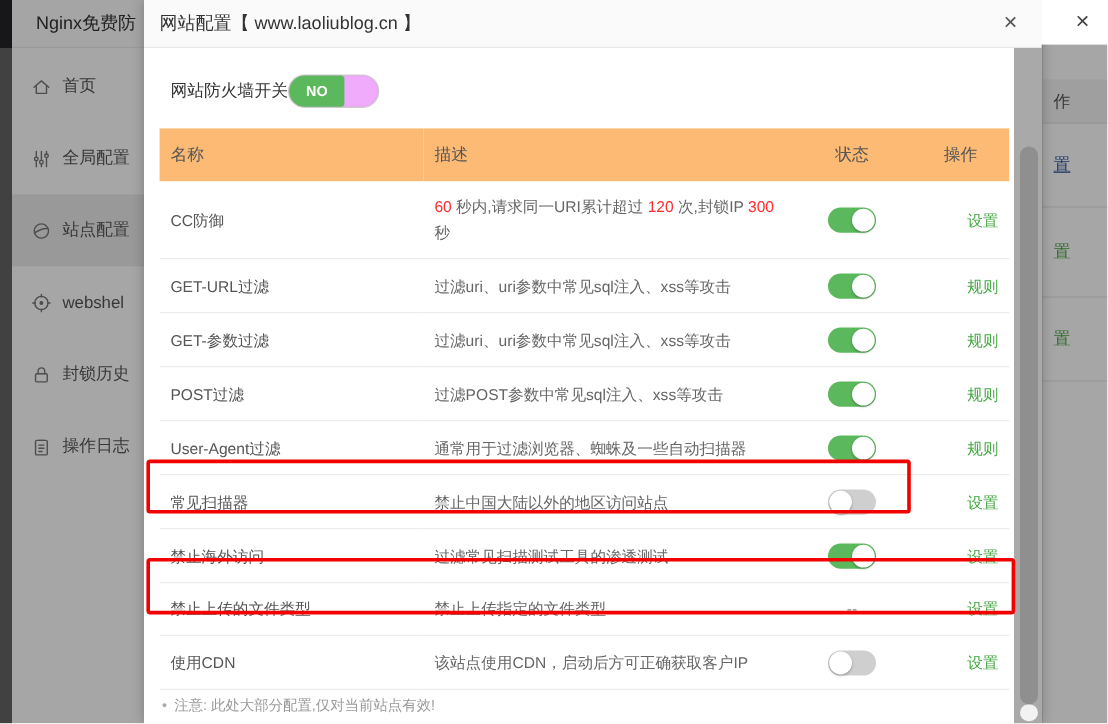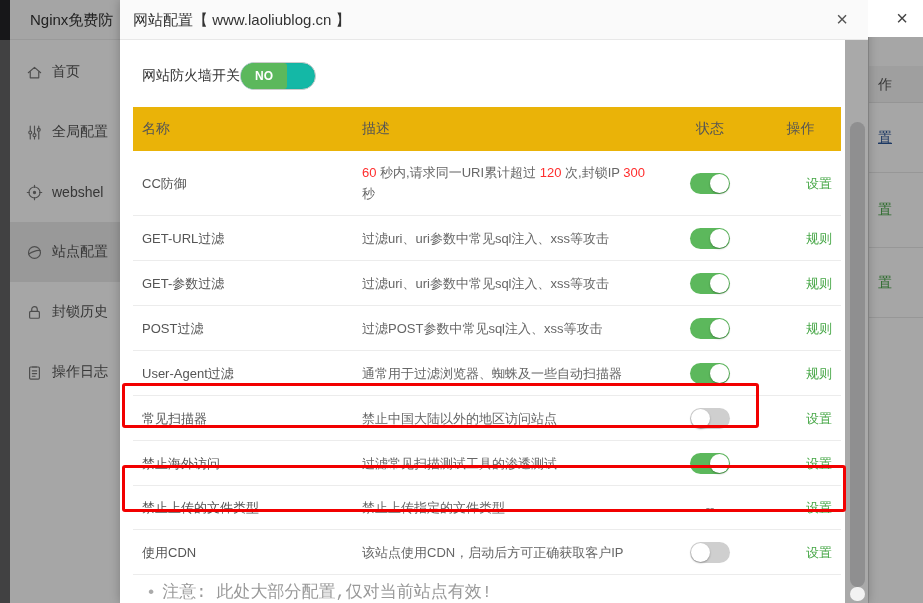--- a/index.html
+++ b/index.html
@@ -21,47 +21,47 @@
   .side-item .icn svg { width:17px; height:17px; stroke:#777; fill:none; stroke-width:1.1; stroke-linecap:round; stroke-linejoin:round; }
 
   
   .modal { position:absolute; left:120px; top:0; width:748px; height:603px; background:#fff; z-index:2; box-shadow:0 0 10px rgba(0,0,0,0.25); }
   .modal-header { position:relative; height:40px; background:#fafafa; border-bottom:1px solid #e8e8e8; }
   .modal-title { position:absolute; left:13px; top:0; line-height:40px; font-size:15px; color:#333; }
   .modal-close { position:absolute; right:14px; top:0; width:24px; height:40px; line-height:38px; text-align:center; font-size:20px; color:#555; cursor:pointer; font-weight:400; }
 
   .switch-row { position:absolute; left:22px; top:62px; height:28px; display:flex; align-items:center; }
   .switch-label { font-size:14px; color:#333; }
-  .bigswitch { position:relative; width:76px; height:28px; border:1px solid #ccc; border-radius:15px; background:#14b8a6; cursor:pointer; box-shadow:inset 0 0 2px rgba(0,0,0,.08); }
+  .bigswitch { position:relative; width:76px; height:28px; border:1px solid #ccc; border-radius:15px; background:#f0abfc; cursor:pointer; box-shadow:inset 0 0 2px rgba(0,0,0,.08); }
   .bigswitch .on-part { position:absolute; left:0; top:0; width:46px; height:26px; background:#5cb85c; color:#fff; font-size:12px; font-weight:bold; display:flex; align-items:center; justify-content:center; border-radius:13px 3px 3px 13px; }
 
   
   .cfg-table { position:absolute; left:13px; top:107px; width:708px; border-collapse:collapse; table-layout:fixed; }
   .cfg-table col.c1{width:220px} .cfg-table col.c2{width:307px} .cfg-table col.c3{width:100px} .cfg-table col.c4{width:81px}
-  .cfg-table th { background:#eab308; font-weight:normal; font-size:14px; color:#555; height:44px; text-align:left; padding:0 9px; }
+  .cfg-table th { background:#fdba74; font-weight:normal; font-size:14px; color:#555; height:44px; text-align:left; padding:0 9px; }
   .cfg-table th.c-status-h { text-align:center; }
   .cfg-table th.c-action-h { text-align:center; }
   .cfg-table td { border-bottom:1px solid #ececec; font-size:13px; color:#555; padding:11px 9px; line-height:21px; vertical-align:middle; }
   .cfg-table td.c-desc { color:#666; }
   .cfg-table td.c-status { text-align:center; }
   .cfg-table td.c-action { text-align:right; }
   .cfg-table .red { color:#ff2d2d; }
   .cfg-table a.act-link { color:#47a747; text-decoration:none; cursor:pointer; }
   .nostatus { color:#888; }
 
   
   .toggle { position:relative; display:inline-block; width:40px; height:21px; border-radius:11px; vertical-align:middle; cursor:pointer; }
   .toggle .knob { position:absolute; top:1px; width:19px; height:19px; border-radius:50%; background:#fff; box-shadow:0 1px 2px rgba(0,0,0,.3); }
   .toggle.on { background:#5cb85c; }
   .toggle.on .knob { right:1px; }
   .toggle.off { background:#cfcfcf; }
   .toggle.off .knob { left:1px; }
 
   
-  .note-row { position:absolute; left:26px; top:580px; font-size:17px; color:#999;font-family:Liberation Mono, monospace; }
+  .note-row { position:absolute; left:15px; top:580px; font-size:12px; color:#999; }
   .note-row .bullet { margin-right:6px; color:#aaa; }
 
   
   .gutter { position:absolute; left:845px; top:40px; width:23px; height:563px; background:#a9a9a9; z-index:3; }
   .gutter .thumb { position:absolute; left:5px; top:82px; width:15px; height:465px; border-radius:8px; background:#8f8f90; }
   .gutter .thumb-cap { position:absolute; left:5px; bottom:2px; width:15px; height:14px; border-radius:8px; background:#f2f2f2; }
 
   
   .bg-right { position:absolute; left:868px; top:0; width:55px; height:603px; background:#fff; border-left:1px solid #e0e0e0; z-index:1; }
   .bg-right .bg-header-cell { position:absolute; left:0; top:66px; width:55px; height:37px; background:#f5f5f5; border-bottom:1px solid #e5e5e5; font-size:14px; color:#555; line-height:37px; padding-left:9px; }
@@ -108,34 +108,34 @@
   </div>
         <div class="side-item">
     <span class="icn"><svg viewBox="0 0 16 16">
               <path d="M4 2v4.5M4 9.5V14M8 2v7M8 12v2M12 2v2.5M12 7.5V14"></path>
               <circle cx="4" cy="8" r="1.4"></circle>
               <circle cx="8" cy="10.5" r="1.4"></circle>
               <circle cx="12" cy="5.5" r="1.4"></circle>
             </svg></span>
     <span class="lbl">全局配置</span>
   </div>
+        <div class="side-item selected">
+    <span class="icn"><svg viewBox="0 0 16 16">
+              <circle cx="8" cy="8" r="5.6"></circle>
+              <path d="M2.6 9.5c3-1.8 7.8-4.2 10.8-3.2"></path>
+            </svg></span>
+    <span class="lbl">站点配置</span>
+  </div>
         <div class="side-item">
     <span class="icn"><svg viewBox="0 0 16 16">
               <circle cx="8" cy="8" r="5.2"></circle>
               <circle cx="8" cy="8" r="1" fill="#777"></circle>
               <path d="M8 1.2v2M8 12.8v2M1.2 8h2M12.8 8h2"></path>
             </svg></span>
     <span class="lbl">webshel</span>
-  </div>
-        <div class="side-item selected">
-    <span class="icn"><svg viewBox="0 0 16 16">
-              <circle cx="8" cy="8" r="5.6"></circle>
-              <path d="M2.6 9.5c3-1.8 7.8-4.2 10.8-3.2"></path>
-            </svg></span>
-    <span class="lbl">站点配置</span>
   </div>
         <div class="side-item">
     <span class="icn"><svg viewBox="0 0 16 16">
               <rect x="3.4" y="7" width="9.2" height="6.4" rx="1"></rect>
               <path d="M5.4 7V5a2.6 2.6 0 0 1 5.2 0v2"></path>
             </svg></span>
     <span class="lbl">封锁历史</span>
   </div>
         <div class="side-item">
     <span class="icn"><svg viewBox="0 0 16 16">

